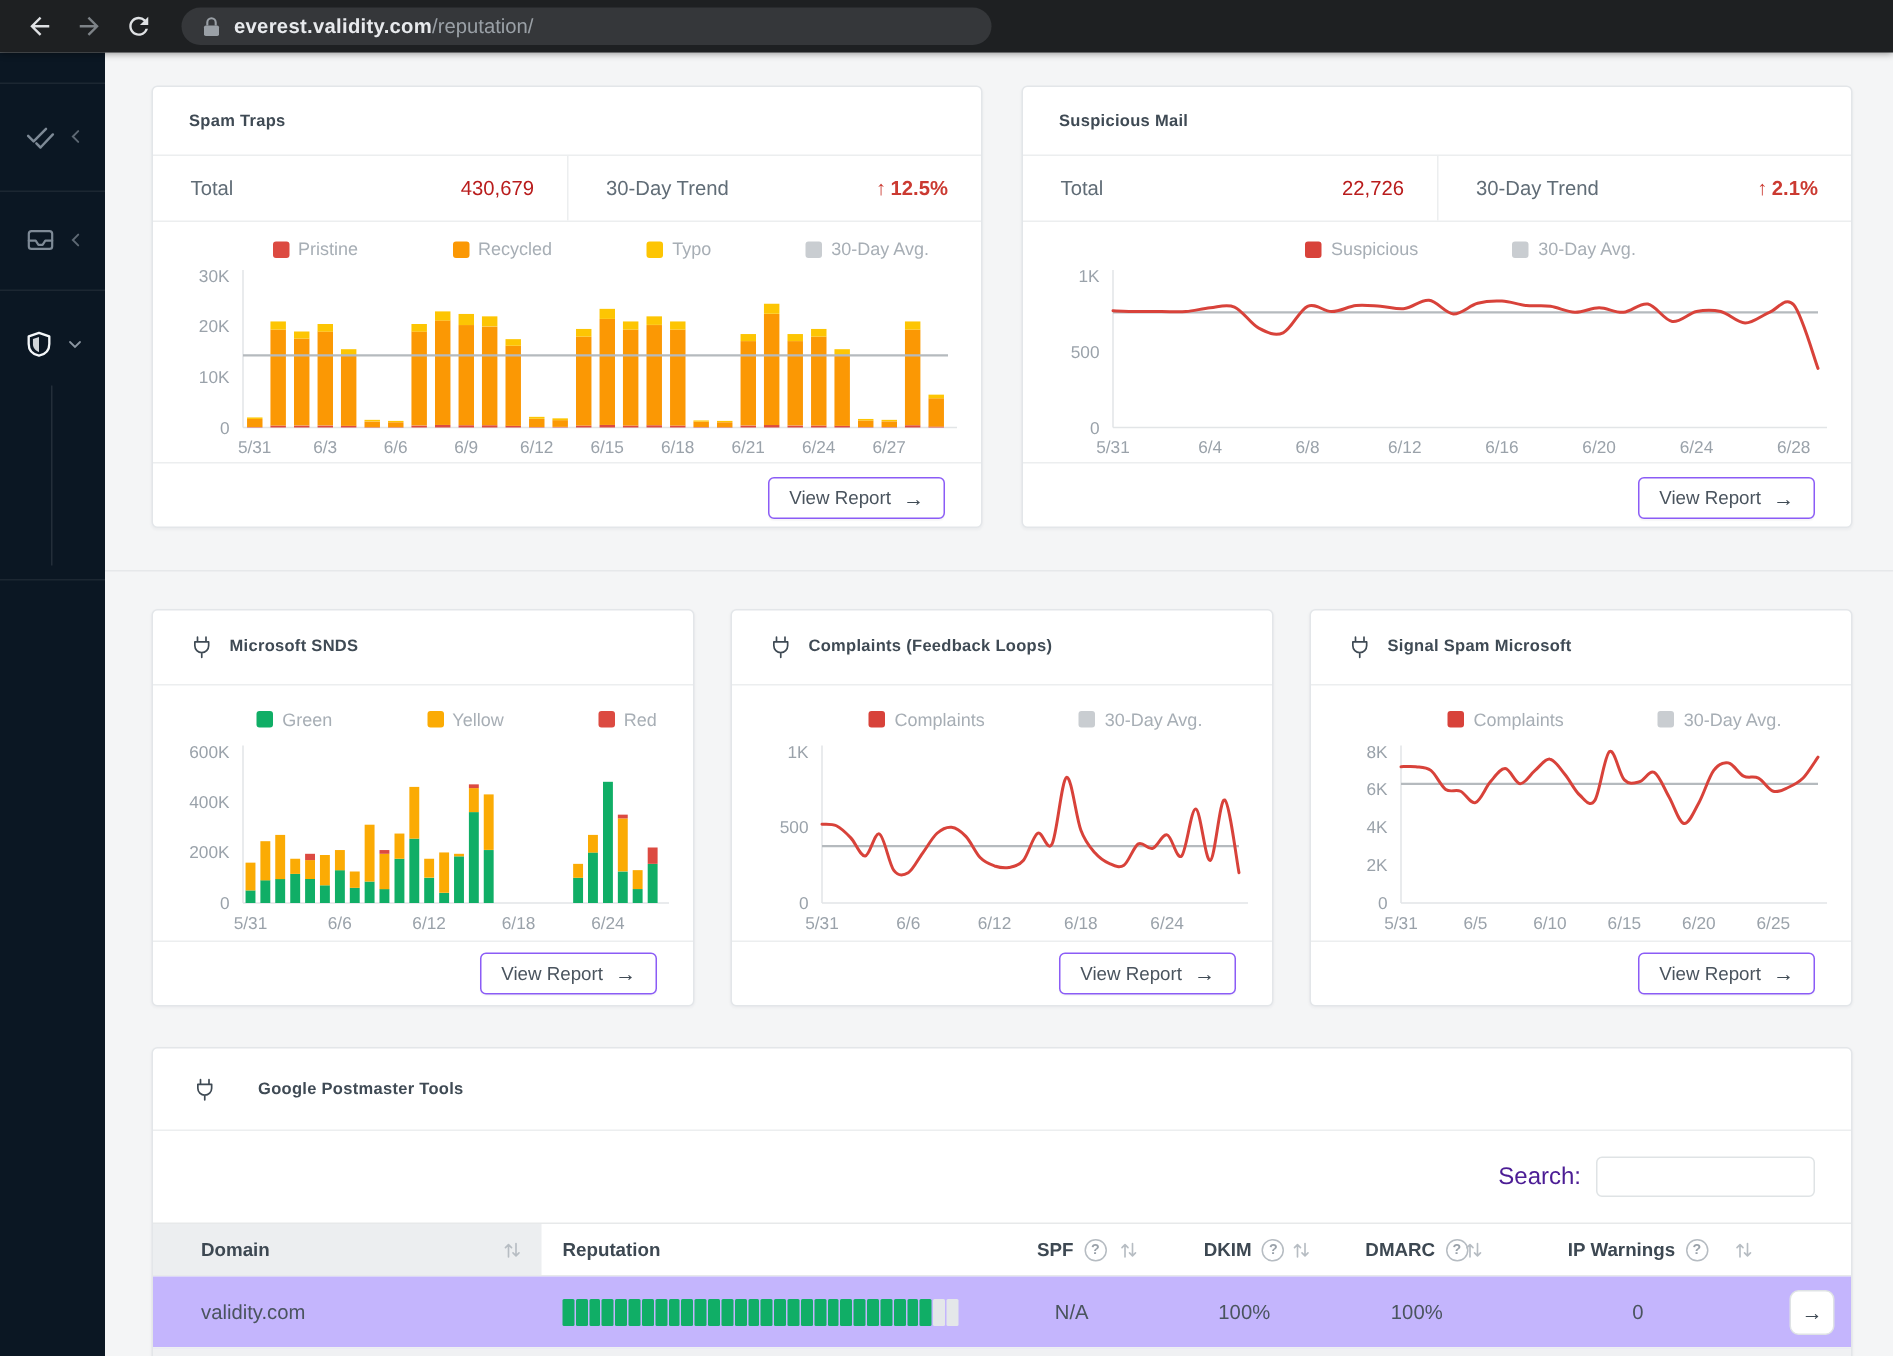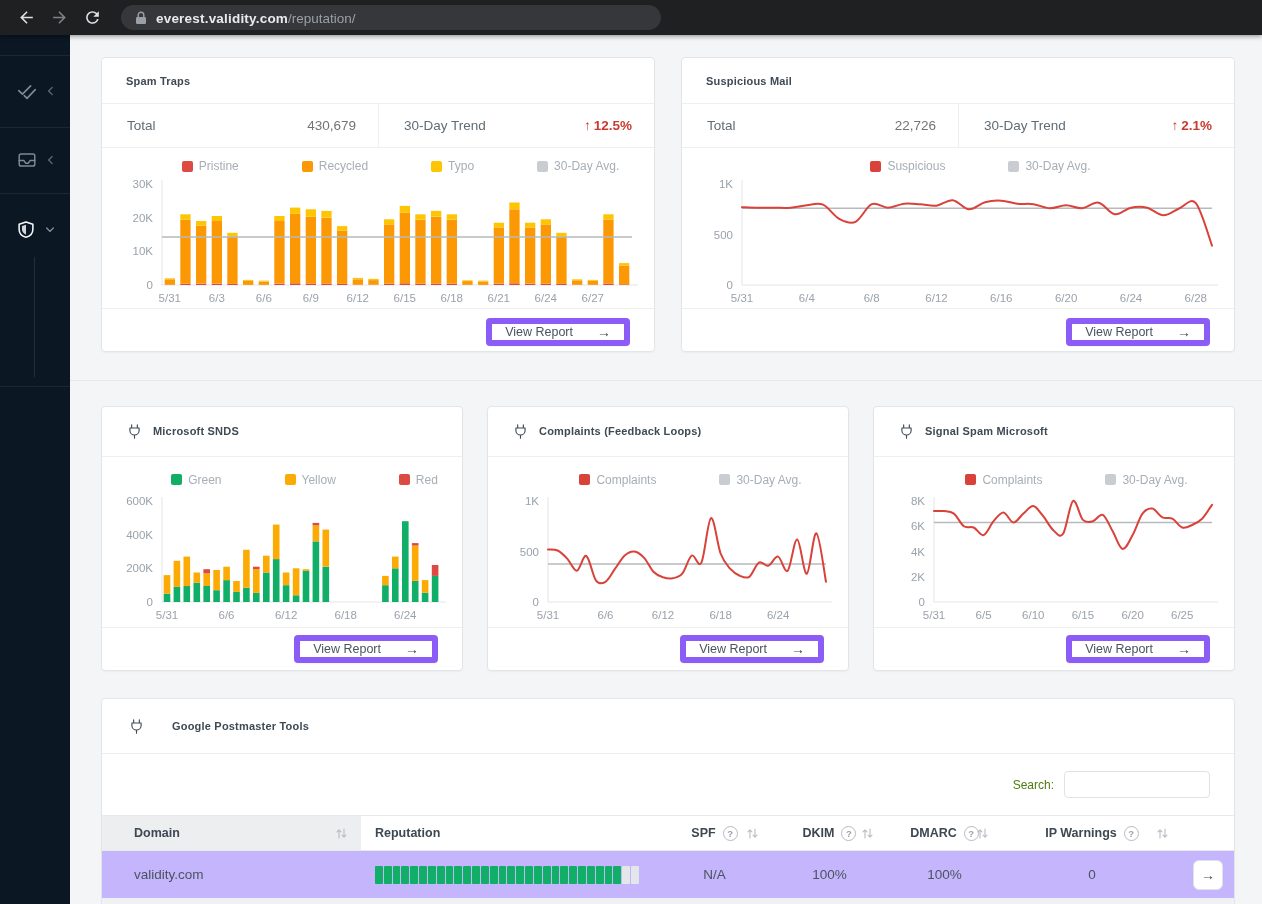--- a/index.html
+++ b/index.html
@@ -37,47 +37,47 @@
 
   .card-head { height:46px; display:flex; align-items:center; padding:0 24px;
     border-bottom:1px solid #eceeef; gap:10px; }
   .card-head.tall { height:53px;gap:10px; }
   .card-title { font-size:11px; color:#3f4a54; font-weight:bold; letter-spacing:.2px; }
 
   .stats-row { height:44px; display:flex; border-bottom:1px solid #eceeef; }
   .stat { width:50%; display:flex; align-items:center; justify-content:space-between; padding:0 22px 0 25px; }
   .stat.rightcell { border-left:1px solid #eceeef; }
   .stat-label { font-size:13.5px; color:#606c76; }
-  .stat-value { font-size:13.5px; color:#737373; }
+  .stat-value { font-size:13.5px; color:#b91c1c; }
   .stat-trend { font-size:13.5px; color:#cb3a31; font-weight:bold; display:flex; align-items:center; gap:3px; }
 
   .chart-block { padding:8px 14px 2px; }
   .card-med .chart-block { padding:12px 14px 4px; }
   .legend { display:flex; justify-content:center; align-items:center; gap:18px;
     height:20px; margin-bottom:2px; font-size:12px; color:#a7aeb5; }
   .card-med .legend { height:22px; margin-bottom:4px; }
   .lg-item { display:flex; align-items:center; gap:6px;margin-left:45px; }
   .lg-sw { width:11px; height:11px; border-radius:2px; display:inline-block; }
   .chart { width:100%; height:128px; }
 
   .card-foot { border-top:1px solid #eceeef; display:flex; align-items:center;
     justify-content:flex-end; padding:0 24px; height:47px; }
   .card-med .card-foot { height:46px; margin-top:auto; }
-  .view-report { display:flex; align-items:center; gap:24px; background:#fff;
-    border:6px solid #8b5cf6; border-radius:4px; height:28px; padding:0 13px;
+  .view-report { display:flex; align-items:center; gap:8px; background:#fff;
+    border:1px solid #8b5cf6; border-radius:4px; height:28px; padding:0 13px;
     font-family:"Liberation Sans", sans-serif; font-size:12.5px; color:#4a545e; cursor:pointer;
     box-shadow:0 1px 1px rgba(25,36,50,.04); }
   .view-report .arr { font-size:14px; color:#3f4a54; }
 
   
   .gpt-head { height:55px; display:flex; align-items:center; padding:0 26px;
     border-bottom:1px solid #eceeef; gap:27px;text-align:right; }
   .search-row { height:61px; display:flex; align-items:center; justify-content:flex-end;
     gap:10px; padding:0 24px; }
-  .search-label { font-size:12px; color:#4d7c0f; }
+  .search-label { font-size:16px; color:#4c1d95; }
   .search-input { width:146px; height:27px; border:1px solid #dfe3e5; border-radius:4px;
     background:#fff; outline:none; padding:0 8px; font-family:"Liberation Sans", sans-serif; font-size:13px; color:#3a434d; }
 
   .t-head, .t-row { display:grid; grid-template-columns:259px 296px 115px 115px 115px 180px 52px; }
   .t-head { height:36px; border-top:1px solid #e7e9ea; border-bottom:1px solid #e7e9ea; background:#fff; }
   .th { position:relative; display:flex; align-items:center; font-size:12.5px;
     font-weight:bold; color:#3d4852; cursor:pointer; }
   .th-domain { background:#eceef0; padding-left:32px; }
   .th-rep { padding-left:14px; cursor:default; }
   .th-c { justify-content:center; gap:7px; }

